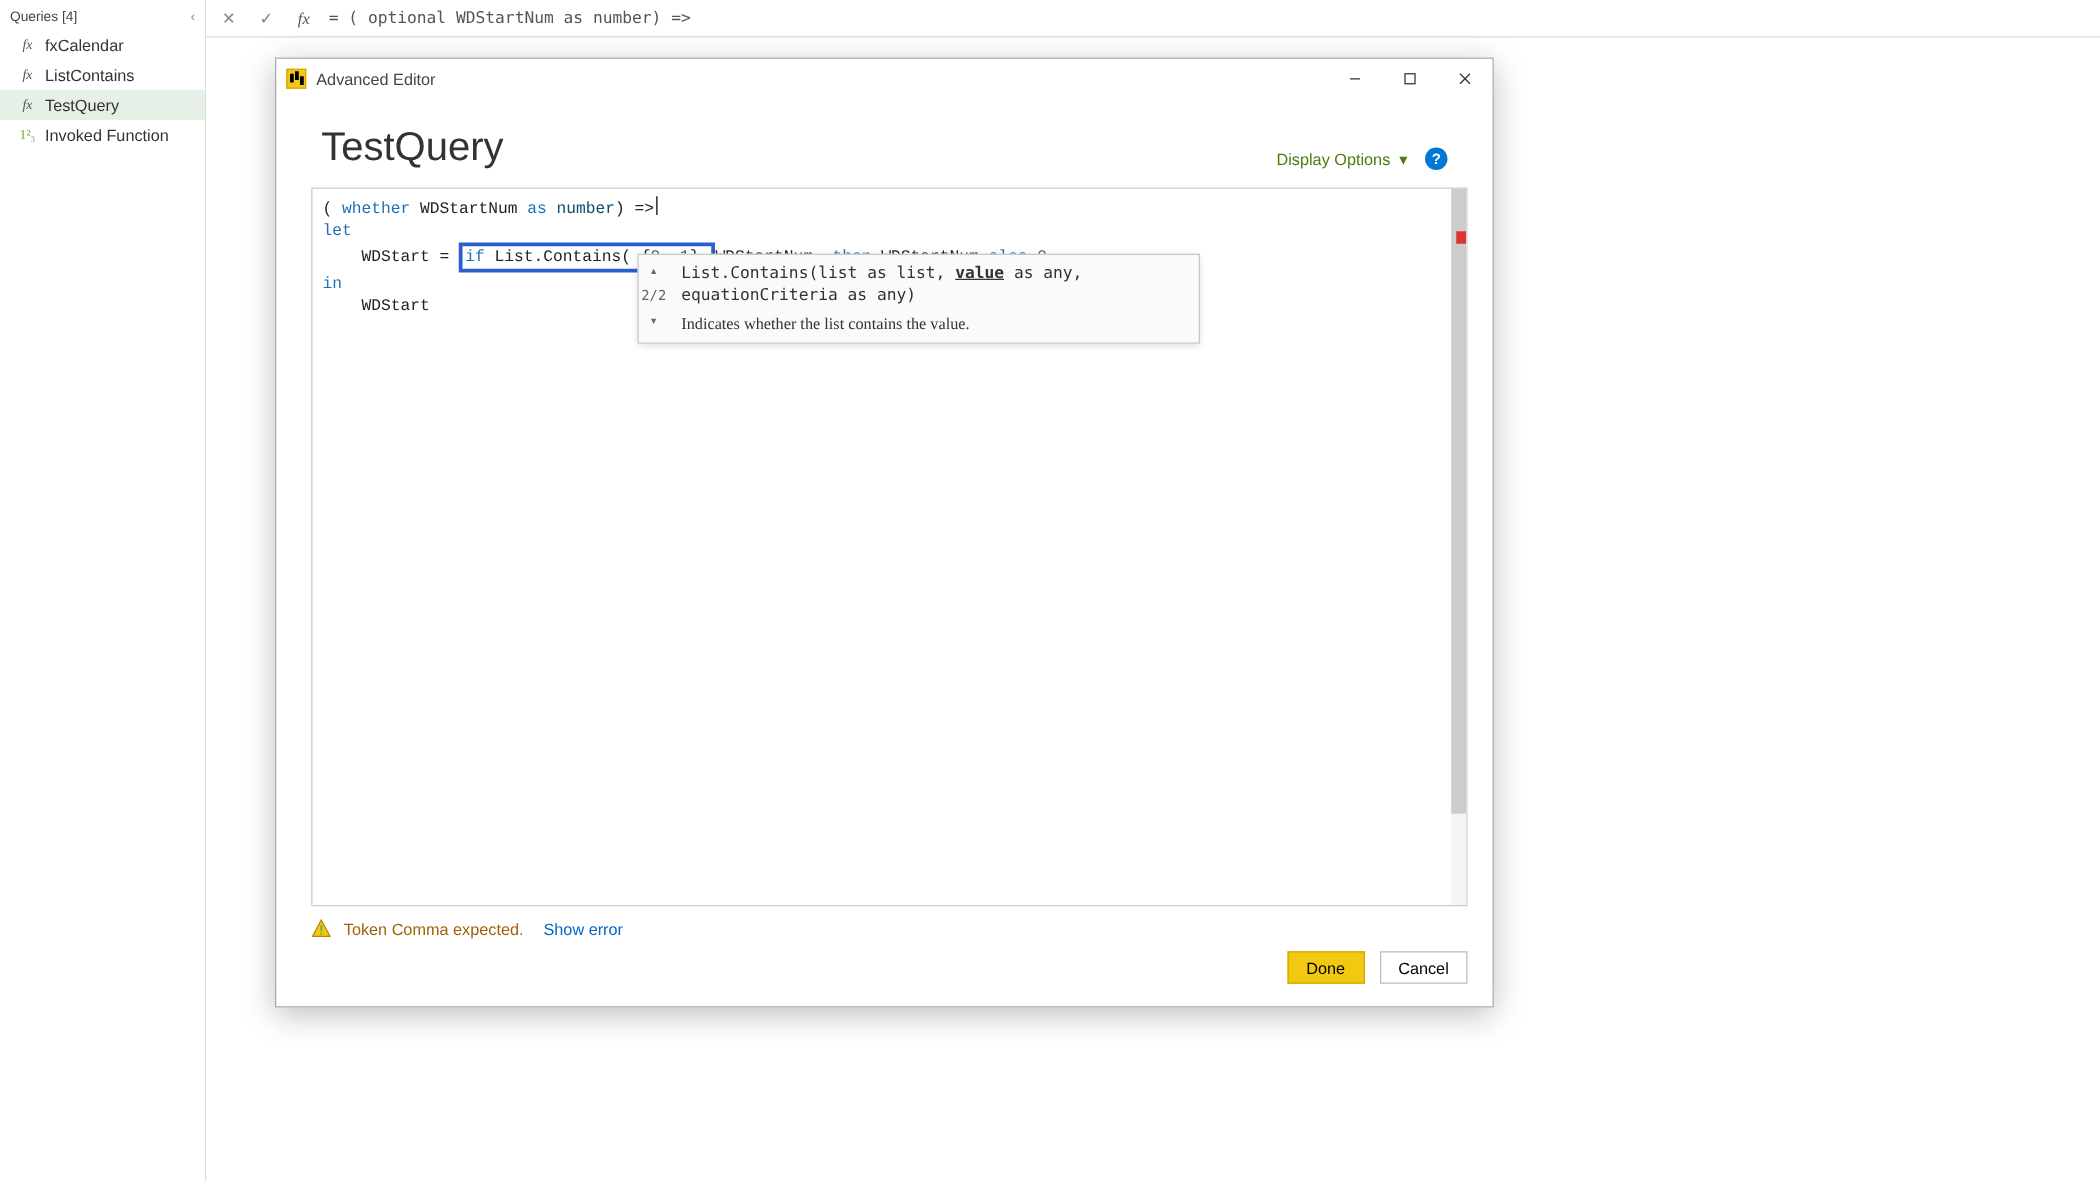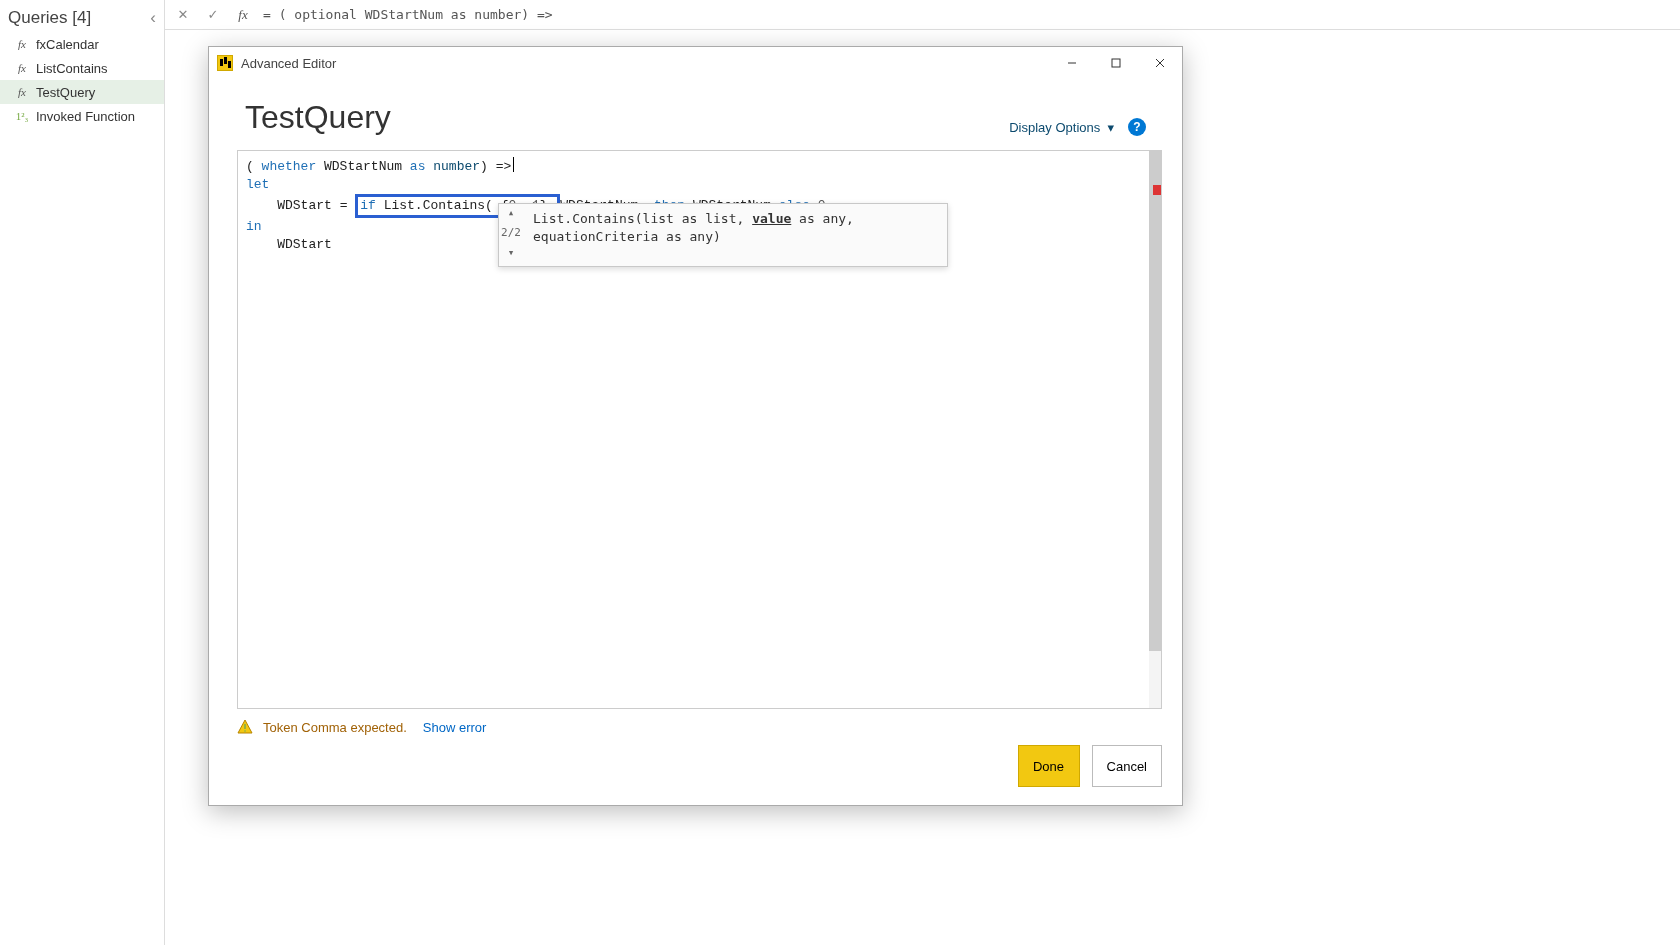--- a/index.html
+++ b/index.html
@@ -21,21 +21,21 @@
 .sidebar {
   width: 165px;
   border-right: 1px solid #ddd;
   background: #fff;
   padding-top: 4px;
 }
 .sidebar-header {
   display: flex;
   align-items: center;
   padding: 4px 8px;
-  font-size: 17px;
+  font-size: 11px;
   color: #444;
 }
 .sidebar-header .collapse {
   margin-left: auto;
   color: #888;
   cursor: pointer;
 }
 .sb-item {
   display: flex;
   align-items: center;
@@ -106,21 +106,21 @@
   width: 200px;
   height: 24px;
   border: 1px solid #ccc;
   padding: 2px 6px;
   font-style: italic;
   color: #999;
   background: #fff;
 }
 .modal {
   position: absolute;
-  left: 208px;
+  left: 220px;
   top: 46px;
   width: 975px;
   height: 760px;
   background: #fff;
   border: 1px solid #aaa;
   box-shadow: 0 6px 24px rgba(0,0,0,0.25);
   display: flex;
   flex-direction: column;
 }
 .titlebar {
@@ -172,21 +172,21 @@
   color: #333;
 }
 .header-right {
   margin-left: auto;
   display: flex;
   align-items: center;
   gap: 14px;
 }
 .display-opts {
   font-size: 13px;
-  color: #0c4a6e;
+  color: #4d7c0f;
   cursor: pointer;
   text-align: right;
 }
 .help-icon {
   width: 18px; height: 18px;
   border-radius: 50%;
   background: #0078d4;
   color: #fff;
   display: inline-flex;
   align-items: center;
@@ -308,21 +308,21 @@
 .status-text { color: #a16207; }
 .show-error { color: #0067c5; cursor: pointer; margin-left: 6px; }
 .footer-buttons {
   display: flex;
   justify-content: flex-end;
   gap: 12px;
   padding: 0 20px 18px 0;
 }
 .btn {
   min-width: 62px;
-  height: 42px;
+  height: 26px;
   border: 1px solid #bbb;
   background: #fff;
   font-size: 13px;
   cursor: pointer;
   padding: 0 14px;
 }
 .btn.primary {
   background: #f2c811;
   border-color: #d0a800;
 }
@@ -424,20 +424,21 @@
 
     <div class="tooltip">
       <div class="tooltip-inner">
         <div class="tooltip-pager">
           <span class="tooltip-arrow">▴</span>
           <span>2/2</span>
           <span class="tooltip-arrow">▾</span>
         </div>
         <div class="tooltip-text">
           <div class="sig"><span>List.Contains(list as list, </span><span class="param-hl">value</span><span> as any, equationCriteria as any)</span></div>
+          <div class="desc">Indicates whether the list contains the value.</div>
         </div>
       </div>
     </div>
   </div>
 
   <div class="footer-status">
     <span class="warn-icon">
       <svg width="16" height="16">
           <polygon points="8,1 15,14 1,14" fill="#f2c811" stroke="#b88400" stroke-width="1"></polygon>
           <line x1="8" y1="5" x2="8" y2="10" stroke="#7a5" stroke-width="1.5"></line>

